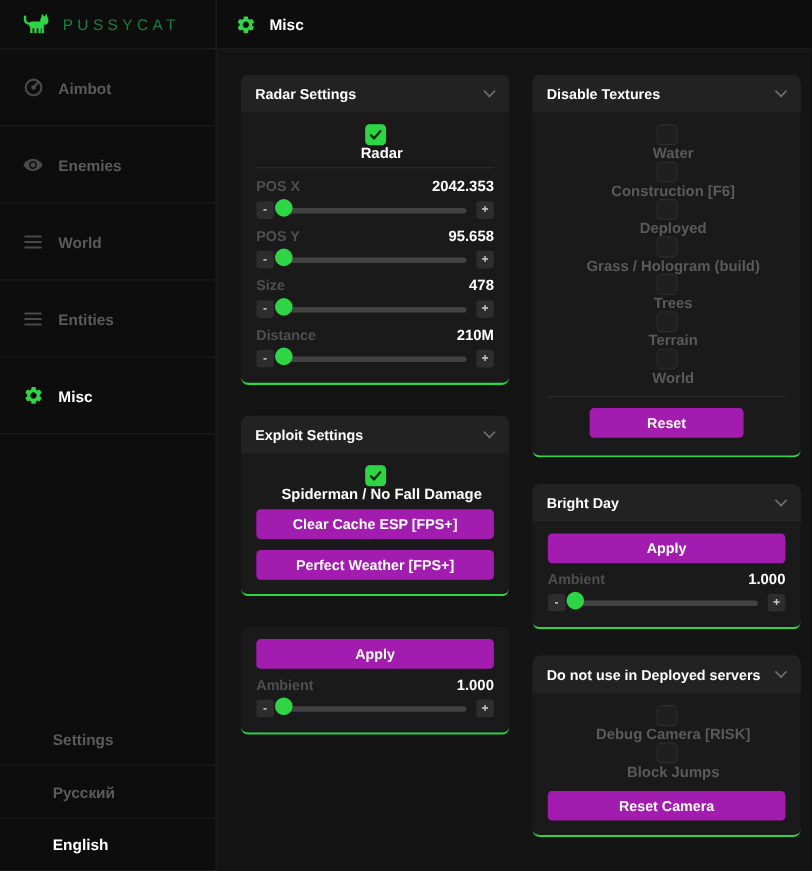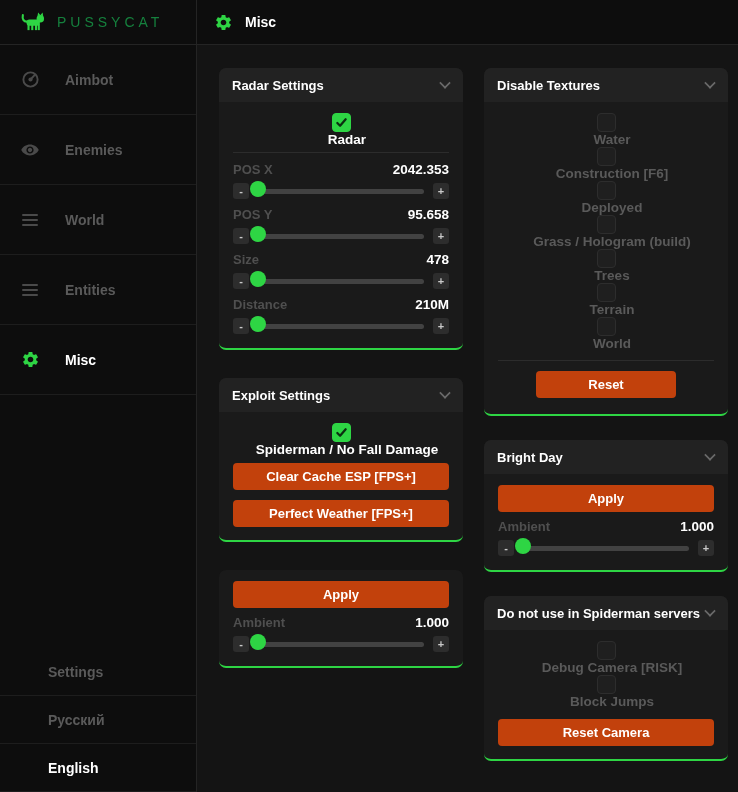--- a/index.html
+++ b/index.html
@@ -23,21 +23,21 @@
   .brand { width:197px; flex:0 0 197px; border-right:1px solid var(--line); display:flex; align-items:center; padding-left:20px; }
   .brand-name { color:#15803d; font-weight:400; font-size:14px; letter-spacing:4px; margin-left:11px; }
   .page-head { flex:1; display:flex; align-items:center; padding-left:17px; }
   .page-title { color:#fff; font-weight:700; font-size:14px; margin-left:12px; }
 
   
   .main { flex:1; display:flex; min-height:0; }
 
   
   .sidebar { width:197px; flex:0 0 197px; background:#0d0d0d; border-right:1px solid var(--line); display:flex; flex-direction:column; }
-  .side-item { height:70px; display:flex; align-items:center; padding-left:20px; border-bottom:1px solid #1d1d1d; cursor:pointer;gap:12px; }
+  .side-item { height:70px; display:flex; align-items:center; padding-left:20px; border-bottom:1px solid #1d1d1d; cursor:pointer; }
   .side-item .label { font-weight:700; font-size:14px; color:var(--dimtext); margin-left:13px; }
   .side-item.active .label { color:#fff; }
   .side-icon { width:20px; height:20px; display:flex; align-items:center; justify-content:center; }
   .side-footer { margin-top:auto; }
   .side-footer .side-item { height:48px; padding-left:48px; }
   .side-footer .side-item .label { margin-left:0; }
 
   
   .burger { display:flex; flex-direction:column; gap:3px; width:16px; }
   .burger i { display:block; height:2px; background:#4a4a4a; border-radius:1px; }
@@ -68,21 +68,21 @@
   .slider-head { display:flex; justify-content:space-between; align-items:center; font-weight:700; margin:7px 0 5px; }
   .slider-head .s-label { color:var(--labelgray); font-size:13px; }
   .slider-head .s-value { color:#fff; font-size:13.5px; }
   .slider-row { display:flex; align-items:center; height:18px; }
   .step-btn { width:16px; height:16px; flex:0 0 16px; background:#2d2d2d; border-radius:3px; color:#c9c9c9; font-size:11px; font-weight:700; display:flex; align-items:center; justify-content:center; cursor:pointer; line-height:1; }
   .slider-track { flex:1; height:5px; background:#424242; border-radius:3px; margin:0 9px; position:relative; cursor:pointer; }
   .slider-fill { height:5px; background:var(--green); border-radius:3px; position:relative; min-width:2px; }
   .slider-thumb { position:absolute; right:-8px; top:50%; transform:translateY(-50%); width:16px; height:16px; background:var(--green); border-radius:50%; cursor:pointer; }
 
   
-  .panel-btn { background:#c2410c; border:none; border-radius:4px; height:27px; width:100%; display:flex; align-items:center; justify-content:center; color:#fff; font-weight:700; font-size:13px; cursor:pointer; font-family:inherit; }
+  .panel-btn { background:#a21caf; border:none; border-radius:4px; height:27px; width:100%; display:flex; align-items:center; justify-content:center; color:#fff; font-weight:700; font-size:13px; cursor:pointer; font-family:inherit; }
   .btn-gap { margin-top:10px; }
   .btn-narrow { width:140px; margin:10px auto 3px; }
 </style>
 </head>
 <body>
 
 <div class="app">
 
   <div class="topbar">
     <div class="brand">
@@ -341,21 +341,21 @@
               <span class="slider-track">
                 <span class="slider-fill" style="width: 4%;"><span class="slider-thumb"></span></span>
               </span>
               <span class="step-btn">+</span>
             </div>
           </div>
         </section>
 
         <section class="panel">
           <div class="panel-header">
-            <span class="panel-title">Do not use in Spiderman servers</span>
+            <span class="panel-title">Do not use in Deployed servers</span>
             <span class="chev"></span>
           </div>
           <div class="panel-body list">
             <div class="cb-row">
               <span class="cb"></span>
               <span class="cb-label">Debug Camera [RISK]</span>
             </div>
             <div class="cb-row">
               <span class="cb"></span>
               <span class="cb-label">Block Jumps</span>

